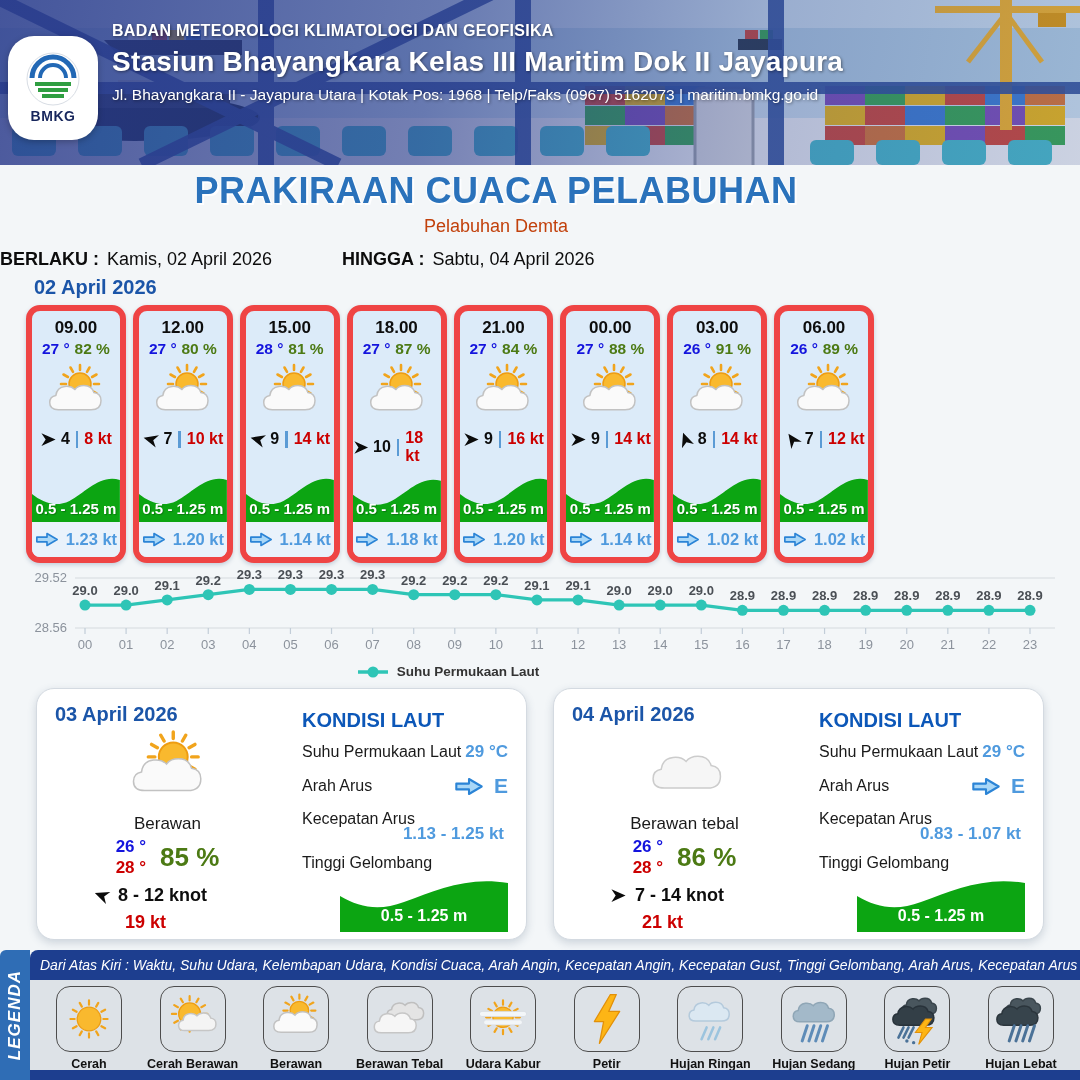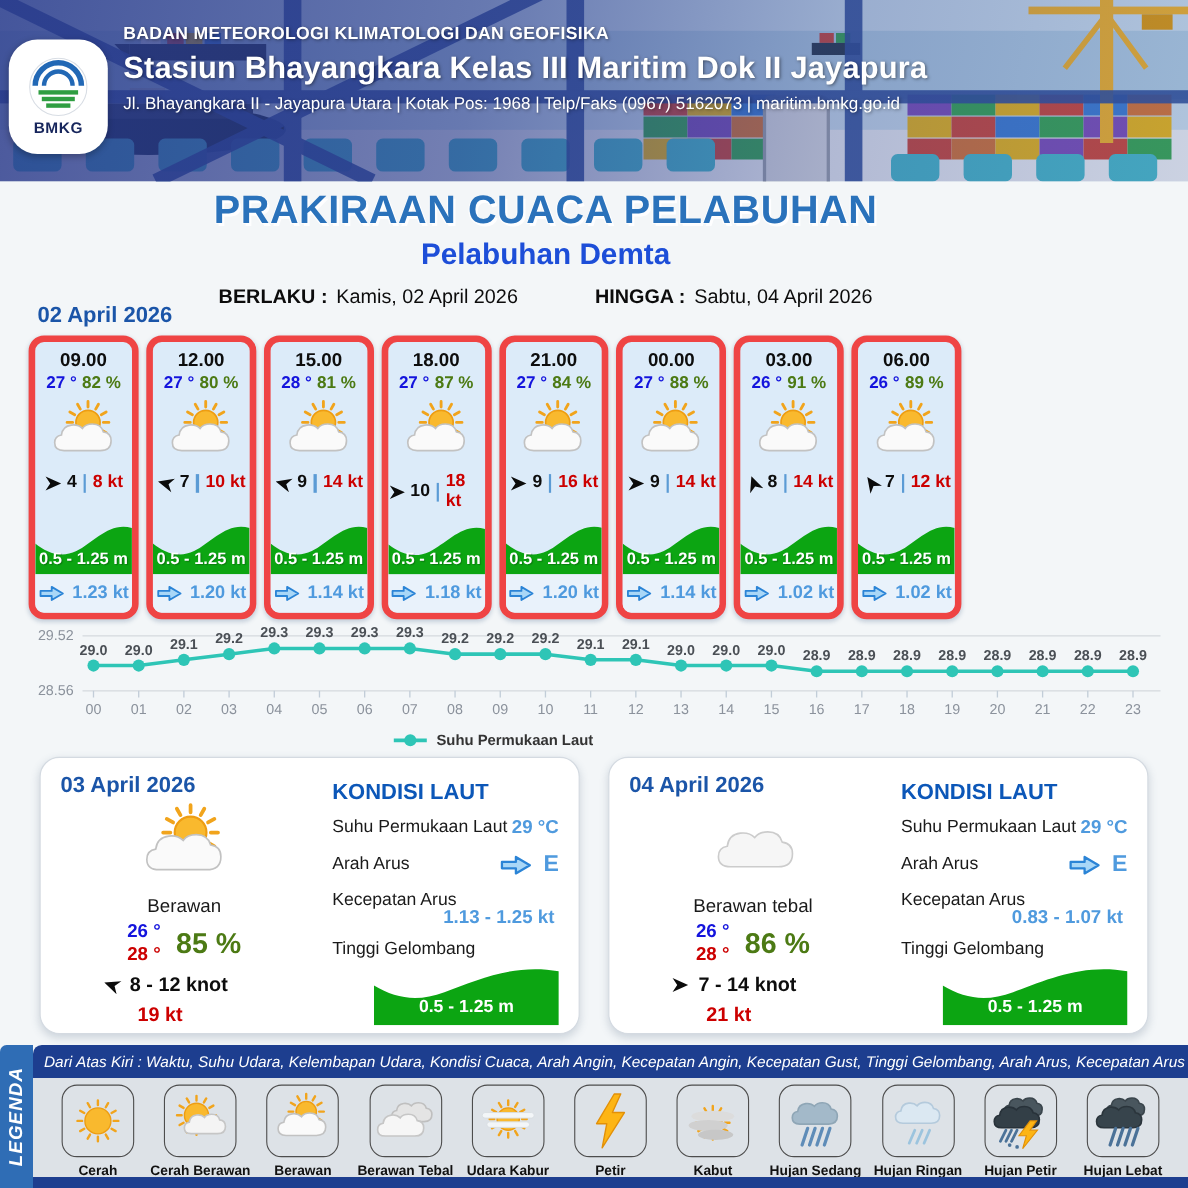--- a/index.html
+++ b/index.html
@@ -15,22 +15,22 @@
   .logo-box{position:absolute;left:8px;top:36px;width:90px;height:104px;background:#fff;border-radius:26px;display:flex;flex-direction:column;align-items:center;justify-content:center;gap:2px;box-shadow:0 2px 6px rgba(0,0,0,.25);}
   .logo-text{font-size:14px;font-weight:bold;color:#17265c;letter-spacing:.5px;}
   .hero-lines{position:absolute;left:112px;top:22px;right:10px;text-shadow:1px 1px 3px rgba(0,0,0,.45);}
   .org-line{font-size:16px;font-weight:bold;letter-spacing:.3px;}
   .station-line{font-size:28px;font-weight:bold;margin-top:6px;letter-spacing:.2px;}
   .address-line{font-size:15.5px;margin-top:8px;}
 
   
   .title-block{position:absolute;top:170px;left:0;width:992px;text-align:center;}
   .main-title{font-size:36px;font-weight:800;color:#2a72bb;letter-spacing:.5px;text-shadow:2px 2px 0 rgba(255,255,255,.9),-1px 1px 0 rgba(255,255,255,.7);}
-  .sub-title{font-size:27px;font-weight:700;color:#1d4ed8;margin-top:4px;}
-  .validity{display:flex;justify-content:center;gap:70px;margin-top:12px;font-size:18px;color:#0c0c0c;}
+  .sub-title{font-size:18px;font-weight:400;color:#c2410c;margin-top:4px;}
+  .validity{display:flex;gap:70px;margin-top:12px;font-size:18px;color:#0c0c0c;}
   .validity b{font-weight:800;}
   .validity span.val{margin-left:8px;}
 
   
   .forecast{position:absolute;top:276px;left:0;width:900px;}
   .forecast-date{margin:0 0 6px 34px;font-size:20px;font-weight:bold;color:#1b55a8;}
   .cards-row{display:flex;gap:7px;padding:0 26px;}
   .fcard{width:122px;height:246px;background:#dcebf9;border:6px solid #ef4444;border-radius:14px;box-shadow:0 2px 4px rgba(60,90,130,.25);display:flex;flex-direction:column;overflow:hidden;}
   .fcard .time{margin-top:7px;text-align:center;font-size:17px;font-weight:bold;color:#0d0d0d;}
   .fcard .temps{display:flex;justify-content:space-between;padding:2px 10px 0 10px;font-size:15.5px;font-weight:bold;}
@@ -827,58 +827,44 @@
 
         <div class="legend-item">
           <div class="ibox">
             <svg viewBox="0 0 64 64" width="100%" height="100%">
               <polygon points="36,3 17,35 28,35 23,61 47,23 34,23 43,3" fill="#fdb515" stroke="#e29008" stroke-width="1.5" stroke-linejoin="round"></polygon>
             </svg>
           </div>
           <div class="ilabel">Petir</div>
         </div>
 
-        <div class="legend-item">
-          <div class="ibox">
-            <svg viewBox="0 0 64 64" width="100%" height="100%">
-              <path d="M45.0 34.0L50.0 34.0M43.3 40.5L47.6 43.0M38.5 45.3L41.0 49.6M32.0 47.0L32.0 52.0M25.5 45.3L23.0 49.6M20.7 40.5L16.4 43.0M19.0 34.0L14.0 34.0M20.7 27.5L16.4 25.0M25.5 22.7L23.0 18.4M32.0 21.0L32.0 16.0M38.5 22.7L41.0 18.4M43.3 27.5L47.6 25.0" stroke="#f1a41c" stroke-width="2.6" stroke-linecap="round" fill="none"></path>
-              <circle cx="32" cy="34" r="10" fill="#f9b92e" stroke="#ee9d12" stroke-width="1.5"></circle>
-              <g fill="#dcdcdc">
-                <ellipse cx="32" cy="27" rx="23" ry="6"></ellipse>
-                <ellipse cx="27" cy="37" rx="21" ry="6" fill="#d0d0d0"></ellipse>
-                <ellipse cx="35" cy="47" rx="19" ry="5.5" fill="#c7c7c7"></ellipse>
-              </g>
-            </svg>
-          </div>
-          <div class="ilabel">Kabut</div>
+
+        <div class="legend-item">
+          <div class="ibox">
+            <svg viewBox="0 0 64 64" width="100%" height="100%">
+              <path transform="translate(2 -6) scale(0.88)" d="M15 46q-9 0-9-7.5 0-6.5 6.5-7.5 1-8.5 9.5-9.5 6.5-.8 10.5 3.2 3-4.2 9.5-4.2 8.5 0 10.5 7.5 7.5 1 7.5 8.5 0 9.5-10.5 9.5z" fill="#dbe8f2" stroke="#b4cadc" stroke-width="1.5" vector-effect="non-scaling-stroke"></path>
+              <line x1="28" y1="42" x2="22" y2="56" stroke="#9cc4de" stroke-width="3" stroke-linecap="round"></line>
+              <line x1="36" y1="42" x2="30" y2="56" stroke="#9cc4de" stroke-width="3" stroke-linecap="round"></line>
+              <line x1="44" y1="42" x2="38" y2="56" stroke="#9cc4de" stroke-width="3" stroke-linecap="round"></line>
+            </svg>
+          </div>
+          <div class="ilabel">Hujan Ringan</div>
         </div>
 
         <div class="legend-item">
           <div class="ibox">
             <svg viewBox="0 0 64 64" width="100%" height="100%">
               <path transform="translate(2 -6) scale(0.9)" d="M15 46q-9 0-9-7.5 0-6.5 6.5-7.5 1-8.5 9.5-9.5 6.5-.8 10.5 3.2 3-4.2 9.5-4.2 8.5 0 10.5 7.5 7.5 1 7.5 8.5 0 9.5-10.5 9.5z" fill="#a3b9c9" stroke="#8fa6b6" stroke-width="1.5" vector-effect="non-scaling-stroke"></path>
               <line x1="24" y1="40" x2="18" y2="58" stroke="#5e8cb8" stroke-width="3.5" stroke-linecap="round"></line>
               <line x1="32" y1="40" x2="26" y2="58" stroke="#5e8cb8" stroke-width="3.5" stroke-linecap="round"></line>
               <line x1="40" y1="40" x2="34" y2="58" stroke="#5e8cb8" stroke-width="3.5" stroke-linecap="round"></line>
               <line x1="48" y1="40" x2="42" y2="58" stroke="#5e8cb8" stroke-width="3.5" stroke-linecap="round"></line>
             </svg>
           </div>
           <div class="ilabel">Hujan Sedang</div>
-        </div>
-
-        <div class="legend-item">
-          <div class="ibox">
-            <svg viewBox="0 0 64 64" width="100%" height="100%">
-              <path transform="translate(2 -6) scale(0.88)" d="M15 46q-9 0-9-7.5 0-6.5 6.5-7.5 1-8.5 9.5-9.5 6.5-.8 10.5 3.2 3-4.2 9.5-4.2 8.5 0 10.5 7.5 7.5 1 7.5 8.5 0 9.5-10.5 9.5z" fill="#dbe8f2" stroke="#b4cadc" stroke-width="1.5" vector-effect="non-scaling-stroke"></path>
-              <line x1="28" y1="42" x2="22" y2="56" stroke="#9cc4de" stroke-width="3" stroke-linecap="round"></line>
-              <line x1="36" y1="42" x2="30" y2="56" stroke="#9cc4de" stroke-width="3" stroke-linecap="round"></line>
-              <line x1="44" y1="42" x2="38" y2="56" stroke="#9cc4de" stroke-width="3" stroke-linecap="round"></line>
-            </svg>
-          </div>
-          <div class="ilabel">Hujan Ringan</div>
         </div>
 
         <div class="legend-item">
           <div class="ibox">
             <svg viewBox="0 0 64 64" width="100%" height="100%">
               <path transform="translate(10 -8) scale(0.75)" d="M15 46q-9 0-9-7.5 0-6.5 6.5-7.5 1-8.5 9.5-9.5 6.5-.8 10.5 3.2 3-4.2 9.5-4.2 8.5 0 10.5 7.5 7.5 1 7.5 8.5 0 9.5-10.5 9.5z" fill="#49565e" stroke="#3a454c" stroke-width="1.5" vector-effect="non-scaling-stroke"></path>
               <path transform="translate(-2 -2) scale(0.9)" d="M15 46q-9 0-9-7.5 0-6.5 6.5-7.5 1-8.5 9.5-9.5 6.5-.8 10.5 3.2 3-4.2 9.5-4.2 8.5 0 10.5 7.5 7.5 1 7.5 8.5 0 9.5-10.5 9.5z" fill="#333f47" stroke="#28323a" stroke-width="1.5" vector-effect="non-scaling-stroke"></path>
               <line x1="16" y1="42" x2="10" y2="54" stroke="#4b7298" stroke-width="3" stroke-linecap="round"></line>
               <line x1="22" y1="42" x2="16" y2="54" stroke="#4b7298" stroke-width="3" stroke-linecap="round"></line>
               <line x1="28" y1="42" x2="22" y2="54" stroke="#4b7298" stroke-width="3" stroke-linecap="round"></line>

